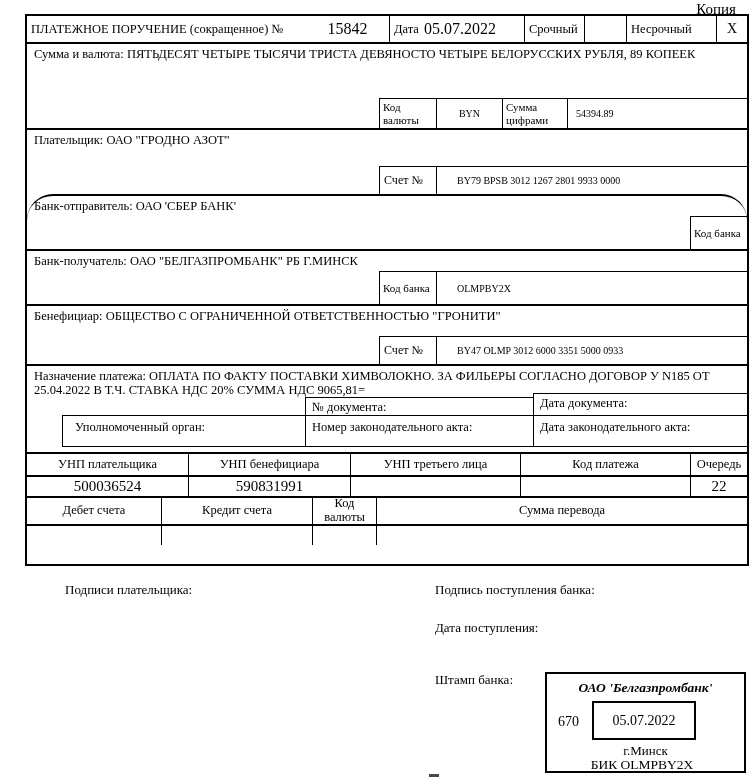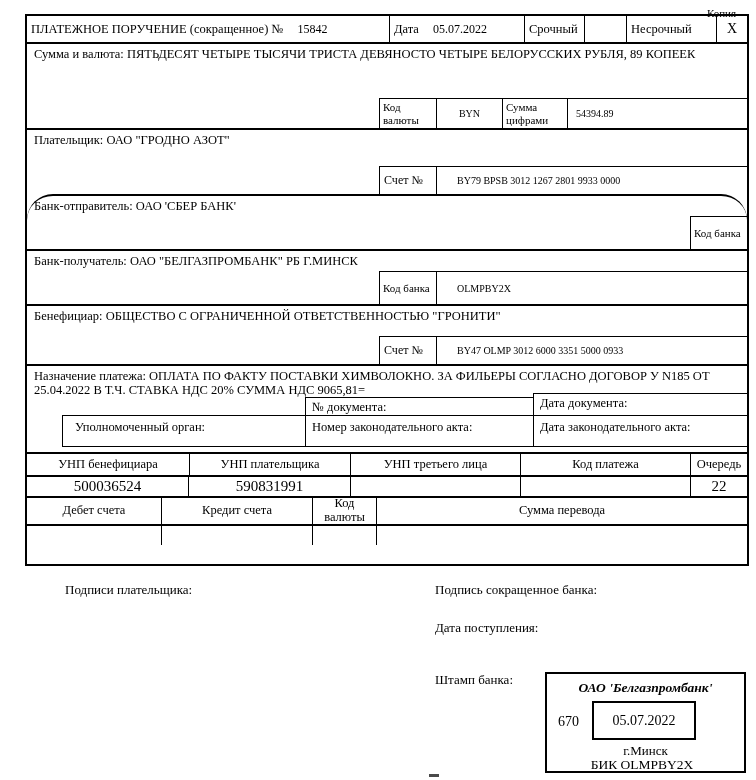--- a/index.html
+++ b/index.html
@@ -5,40 +5,40 @@
   * { margin:0; padding:0; box-sizing:border-box; }
   html,body { width:756px; height:780px; }
   body {
     position:relative;
     width:756px; height:780px;
     background:#ffffff;
     font-family:"Liberation Serif","DejaVu Serif",serif;
     color:#000;
     overflow:hidden;
   }
-  .copy-label{ position:absolute; top:7px; right:20px; font-size:11px; }
+  .copy-label{ position:absolute; top:1px; right:20px; font-size:15px; }
   .form{
     position:absolute; left:25px; top:14px; width:724px; height:552px;
     border:2px solid #000; display:flex; flex-direction:column;
   }
   .row{ position:relative; display:flex; }
   .sect{ position:relative; border-top:2px solid #000; }
   .sect-label{ font-size:12.5px; padding:3px 5px 0 7px; line-height:1.15; }
   
   .hdr{ height:26px; align-items:stretch; }
   .hdr .cell{ display:flex; align-items:center; border-left:1px solid #000; padding:0 4px; }
   .hdr .cell:first-child{ border-left:none; }
-  .c-title{ flex:1; }
+  .c-title{ flex:1;gap:39px; }
   .c-date{ width:135px; }
   .c-urgent{ width:60px; }
   .c-urgent-val{ width:42px; justify-content:center; }
   .c-nonurgent{ width:90px; }
   .c-x{ width:31px; justify-content:center; font-size:14px; }
   .lbl-sm{ font-size:12.5px; }
-  .big-num{ font-size:12px; margin-left:14px; }
+  .big-num{ font-size:16px; margin-left:5px; }
   
   .mini{ position:absolute; right:0; bottom:0; display:flex; }
   .mini .mcell{ border-left:1px solid #000; border-top:1px solid #000; display:flex; align-items:center; }
   .mlabel{ font-size:11px; line-height:1.1; padding:1px 3px; }
   .mvalue{ font-size:10px; }
   .w-codelbl{ width:57px; }
   .w-byn{ width:66px; justify-content:center; }
   .w-sumlbl{ width:65px; }
   .w-sum{ width:180px; padding-left:8px; }
   .w-acctlbl{ width:57px; padding-left:4px; }
@@ -152,22 +152,22 @@
     <div class="subtable">
       <div class="sbox b-a2">№ документа:</div>
       <div class="sbox b-a3">Дата документа:</div>
       <div class="sbox b-b1">Уполномоченный орган:</div>
       <div class="sbox b-b2">Номер законодательного акта:</div>
       <div class="sbox b-b3">Дата законодательного акта:</div>
     </div>
   </div>
 
   <div class="trow unp-h">
+    <div class="tcell u1">УНП плательщика</div>
     <div class="tcell u2">УНП бенефициара</div>
-    <div class="tcell u1">УНП плательщика</div>
     <div class="tcell u3">УНП третьего лица</div>
     <div class="tcell u4">Код платежа</div>
     <div class="tcell u5">Очередь</div>
   </div>
   <div class="trow unp-v">
     <div class="tcell u1">500036524</div>
     <div class="tcell u2">590831991</div>
     <div class="tcell u3"></div>
     <div class="tcell u4"></div>
     <div class="tcell u5">22</div>
@@ -182,21 +182,21 @@
   <div class="trow bk-v">
     <div class="tcell k1"></div>
     <div class="tcell k2"></div>
     <div class="tcell k3"></div>
     <div class="tcell k4"></div>
   </div>
 
 </div>
 
 <div class="freetext" style="left:65px; top:582px;">Подписи плательщика:</div>
-<div class="freetext" style="left:435px; top:582px;">Подпись сокращенное банка:</div>
+<div class="freetext" style="left:435px; top:582px;">Подпись поступления банка:</div>
 <div class="freetext" style="left:435px; top:620px;">Дата поступления:</div>
 <div class="freetext" style="left:435px; top:672px;">Штамп банка:</div>
 
 <div class="stamp">
   <div class="stamp-name">ОАО 'Белгазпромбанк'</div>
   <div class="stamp-num">670</div>
   <div class="stamp-datebox">
     <span>05.07.2022</span>
   </div>
   <div class="stamp-city">г.Минск</div>

